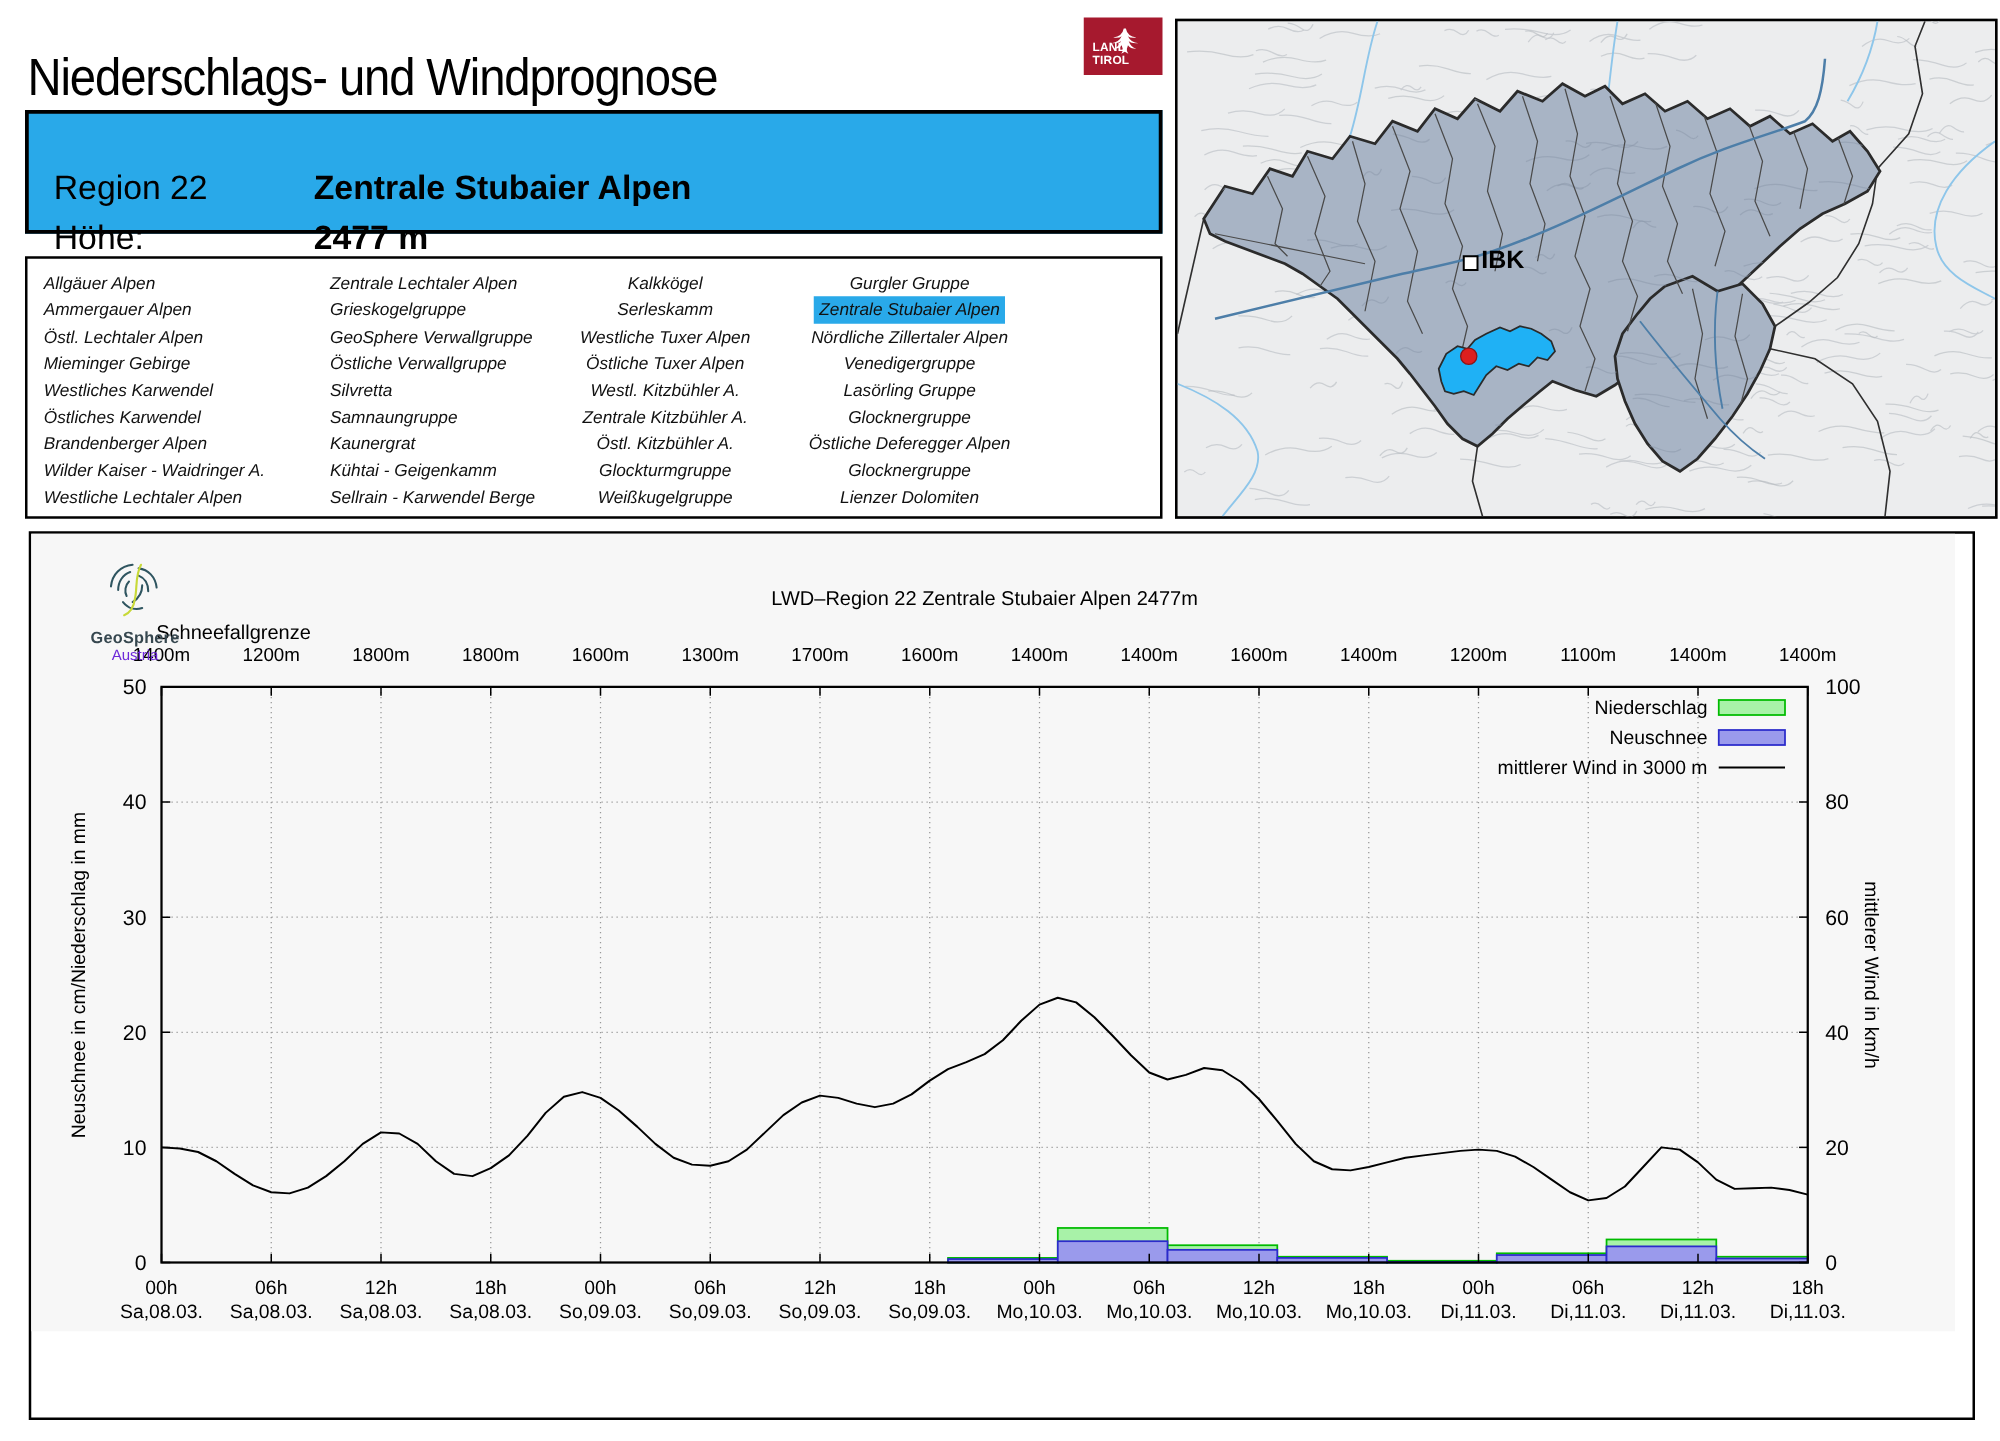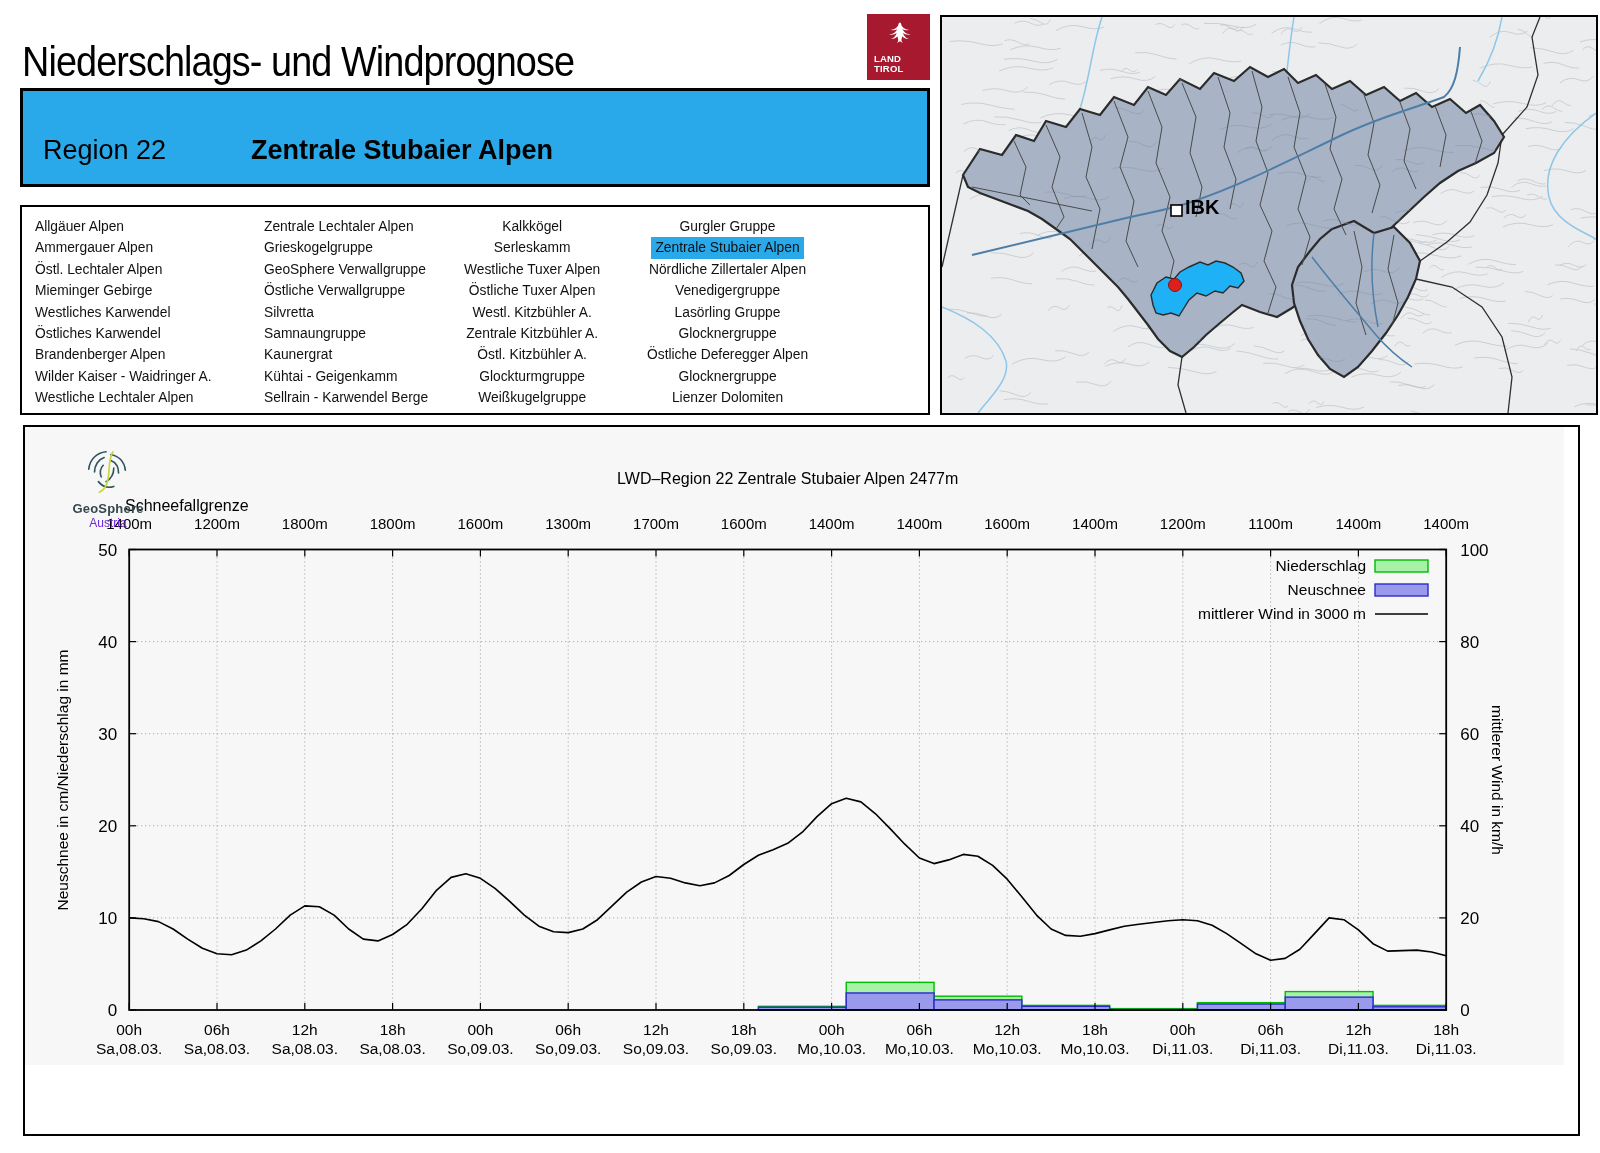--- a/index.html
+++ b/index.html
@@ -2,34 +2,34 @@
 <html><head>
 <meta charset="utf-8">
 <style>
   html,body{margin:0;padding:0;background:#fff;width:1600px;height:1153px;
     font-family:"Liberation Sans",sans-serif;color:#000;overflow:hidden;position:relative;}
   .abs{position:absolute;}
   
   #page-title{left:22px;top:10px;font-size:42px;font-weight:400;letter-spacing:-1px;
     transform:scaleX(.90);transform-origin:left top;white-space:nowrap;}
   
-  #lt-logo{left:867px;top:14px;width:63px;height:66px;background:#A6192E;}
+  #lt-logo{left:867px;top:14px;width:63px;height:46px;background:#A6192E;}
   #lt-logo svg{position:absolute;left:14px;top:2px;}
   #lt-logo .lt-txt{position:absolute;left:7px;bottom:6px;color:#fff;font-size:9.5px;
     font-weight:bold;line-height:10px;letter-spacing:.2px;}
   
   #region-header{left:20px;top:88px;width:904px;height:93px;border:3px solid #000;}
   #region-header .row{position:absolute;left:0;width:100%;height:40px;margin-top:36px;}
   #region-header .lbl{position:absolute;left:20px;font-size:27px;}
   #region-header .val{position:absolute;left:228px;font-size:27px;font-weight:bold;}
   
   #region-list{left:20px;top:205px;width:906px;height:206px;border:2px solid #000;background:#fff;}
   .region-col{position:absolute;top:9px;}
   .region-item{font-size:13.8px;line-height:21.4px;white-space:nowrap;color:#111;}
-  .region-item span{display:inline-block;padding:0 4px;margin-left:-4px;}
+  .region-item span{display:inline-block;padding:0 4px;margin-left:-4px;font-style:italic;}
   
   #map-panel{left:940px;top:15px;width:654px;height:396px;border:2px solid #000000;background:#737373;}
   
   #chart-panel{left:23px;top:425px;width:1553px;height:707px;border:2px solid #000;background:#fff;}
   #chart-canvas{position:absolute;left:0;top:0;width:1539px;height:638px;background:#F7F7F7;}
   #geosphere{position:absolute;left:28px;top:20px;width:110px;text-align:center;}
   #geosphere .g1{font-size:13px;font-weight:bold;color:#36474F;letter-spacing:.2px;}
   #geosphere .g2{font-size:12px;color:#6d28d9;}
   text{font-family:"Liberation Sans",sans-serif;}
 </style>
@@ -45,20 +45,24 @@
   <div class="lt-txt">
     <div>LAND</div>
     <div>TIROL</div>
   </div>
 </div>
 
 <div id="region-header" class="abs" style="background: rgb(41, 169, 233);">
   <div class="row" style="top:8px;">
     <span class="lbl">Region 22</span>
     <span class="val">Zentrale Stubaier Alpen</span>
+  </div>
+  <div class="row" style="top:48px;">
+    <span class="lbl">Höhe:</span>
+    <span class="val">2477 m</span>
   </div>
 </div>
 
 <div id="region-list" class="abs">
     <div class="region-col" style="left: 13px;">
       <div class="region-item"><span>Allgäuer Alpen</span></div>
       <div class="region-item"><span>Ammergauer Alpen</span></div>
       <div class="region-item"><span>Östl. Lechtaler Alpen</span></div>
       <div class="region-item"><span>Mieminger Gebirge</span></div>
       <div class="region-item"><span>Westliches Karwendel</span></div>

